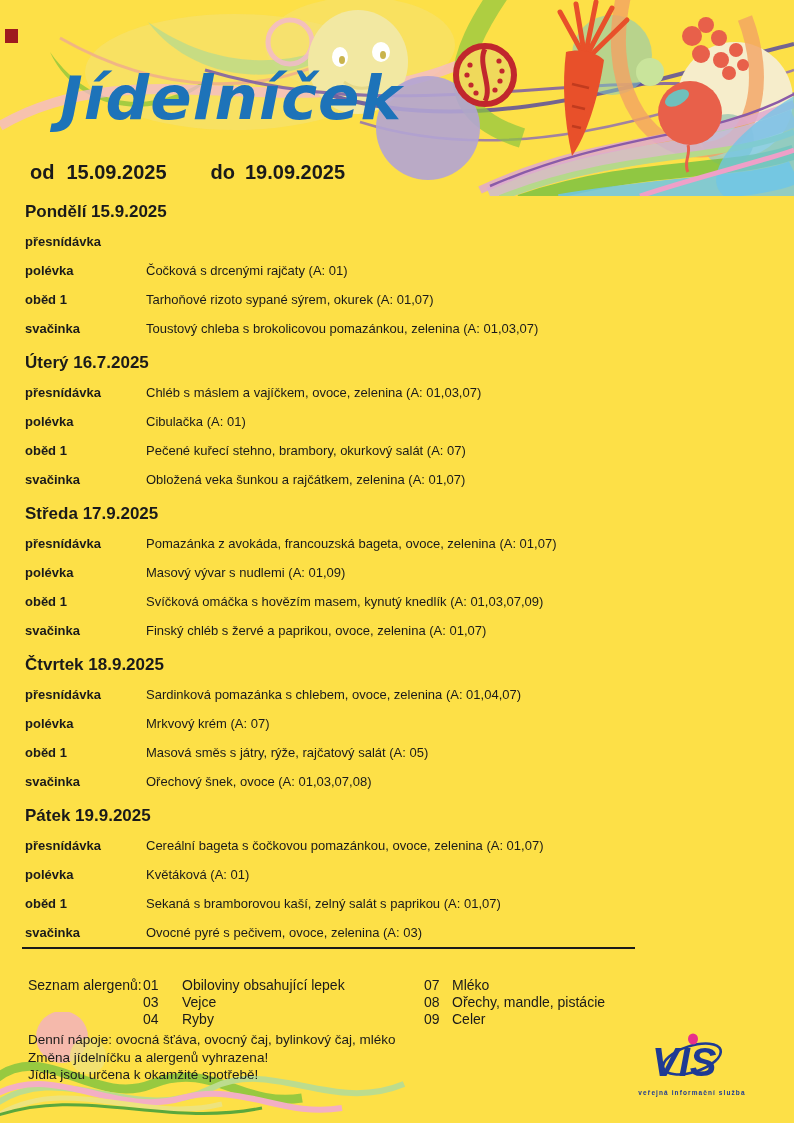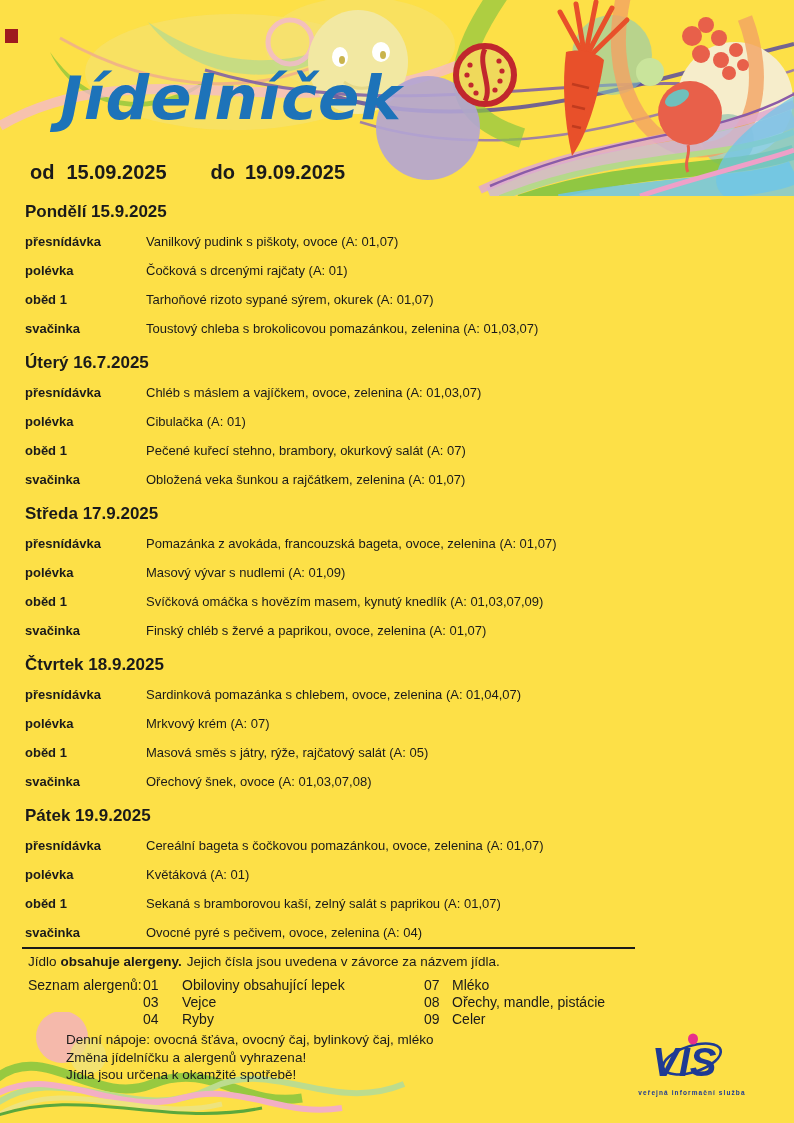--- a/index.html
+++ b/index.html
@@ -34,21 +34,21 @@
   .rule{position:absolute;left:22px;top:947px;width:613px;border-top:2px solid #1a1a1a;}
   .allergen-note{position:absolute;left:28px;top:954px;font-size:13.5px;white-space:nowrap;}
   .allergen-note .b{font-weight:bold;margin:0 5px 0 4px;}
   .allergen-block{position:absolute;left:28px;top:977px;width:740px;font-size:14px;}
   .allergen-row{position:relative;height:17px;}
   .al-label{position:absolute;left:0;top:0;}
   .al-n1{position:absolute;left:115px;top:0;}
   .al-t1{position:absolute;left:154px;top:0;}
   .al-n2{position:absolute;left:396px;top:0;}
   .al-t2{position:absolute;left:424px;top:0;}
-  .notes{position:absolute;left:28px;top:1031px;font-size:13.5px;line-height:17.5px;margin-left:38px;}
+  .notes{position:absolute;left:28px;top:1031px;font-size:13.5px;line-height:17.5px;}
   .footer-art{position:absolute;left:0;top:1012px;}
   
   .vis-logo{position:absolute;left:636px;top:1032px;width:112px;}
   .vis-sub{
     margin-top:1px;text-align:center;
     font-size:6.5px;font-weight:bold;letter-spacing:1.1px;
     color:#1e3a93;white-space:nowrap;
   }
 </style>
 </head>
@@ -148,21 +148,20 @@
   <div class="date-line">
     <span>od</span><span class="gap-s"></span><span>15.09.2025</span><span class="gap-l"></span><span>do</span><span class="gap-m"></span><span>19.09.2025</span>
   </div>
 
   <div class="menu">
 
     <section class="day">
       <h2 class="day-title">Pondělí 15.9.2025</h2>
       <div class="menu-row">
           <span class="row-label">přesnídávka</span>
-          <span class="row-text">Vanilkový pudink s piškoty, ovoce  (A: 01,07)</span>
         </div>
       <div class="menu-row">
           <span class="row-label">polévka</span>
           <span class="row-text">Čočková s drcenými rajčaty  (A: 01)</span>
         </div>
       <div class="menu-row">
           <span class="row-label">oběd 1</span>
           <span class="row-text">Tarhoňové rizoto sypané sýrem, okurek  (A: 01,07)</span>
         </div>
       <div class="menu-row">
@@ -240,41 +239,38 @@
       <div class="menu-row">
           <span class="row-label">polévka</span>
           <span class="row-text">Květáková  (A: 01)</span>
         </div>
       <div class="menu-row">
           <span class="row-label">oběd 1</span>
           <span class="row-text">Sekaná s bramborovou kaší, zelný salát s paprikou  (A: 01,07)</span>
         </div>
       <div class="menu-row">
           <span class="row-label">svačinka</span>
-          <span class="row-text">Ovocné pyré s pečivem, ovoce, zelenina  (A: 04)</span>
+          <span class="row-text">Ovocné pyré s pečivem, ovoce, zelenina  (A: 03)</span>
         </div>
     </section>
 
   </div>
 
   <svg class="footer-art" width="420" height="111" viewBox="0 0 420 111">
     <circle cx="62" cy="25" r="26" fill="#f3afc4" opacity="0.8"></circle>
     <circle cx="88" cy="44" r="18" fill="#ede37e" opacity="0.75"></circle>
     <path d="M-10,72 C40,22 92,96 152,72 C212,48 242,96 302,86" stroke="#8cc63f" stroke-width="9" fill="none" opacity="0.9"></path>
     <path d="M-10,96 C60,42 132,116 212,76 C272,46 332,102 404,72" stroke="#bcdc8e" stroke-width="6" fill="none"></path>
     <path d="M-10,86 C50,46 112,106 182,86 C242,70 282,106 342,96" stroke="#f3afc4" stroke-width="6" fill="none"></path>
     <path d="M0,102 C70,62 142,112 222,92" stroke="#ede37e" stroke-width="5" fill="none"></path>
     <path d="M-10,106 C80,72 162,116 262,96" stroke="#5ba83c" stroke-width="3" fill="none"></path>
   </svg>
 
   <div class="rule"></div>
 
-  <div class="allergen-note">
-    <span>Jídlo</span><span class="b">obsahuje alergeny.</span><span>Jejich čísla jsou uvedena v závorce za názvem jídla.</span>
-  </div>
 
   <div class="allergen-block">
     <div class="allergen-row">
       <span class="al-label">Seznam alergenů:</span>
       <span class="al-n1">01</span>
       <span class="al-t1">Obiloviny obsahující lepek</span>
       <span class="al-n2">07</span>
       <span class="al-t2">Mléko</span>
     </div>
     <div class="allergen-row">

